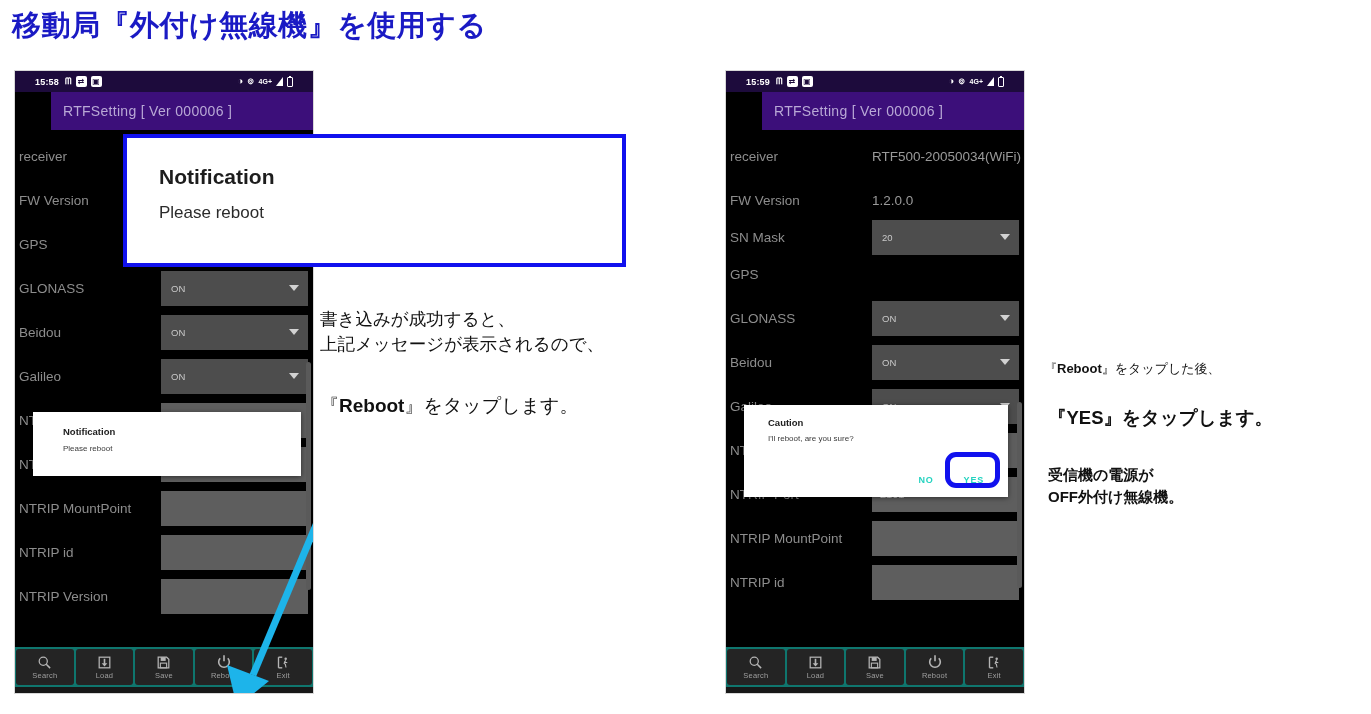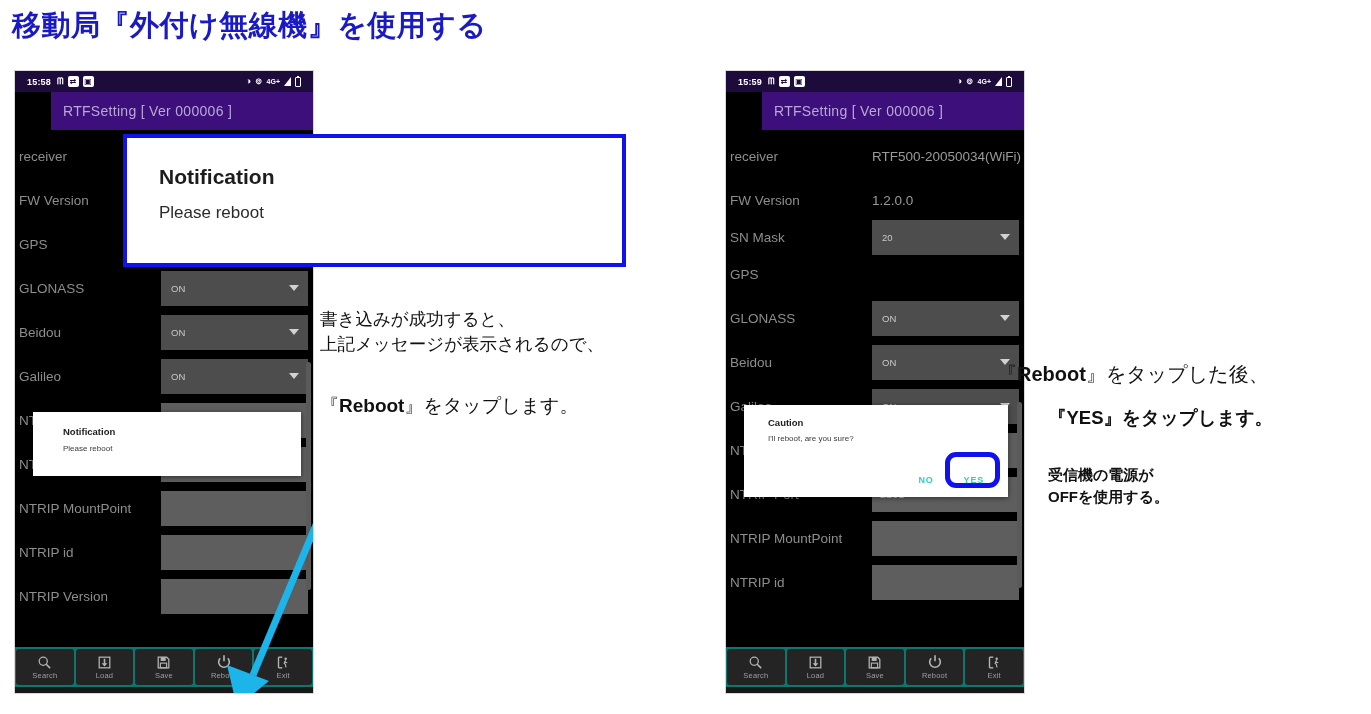--- a/index.html
+++ b/index.html
@@ -29,21 +29,21 @@
   }
   #phone-left  { left: 14px;  top: 70px; }
   #phone-right { left: 725px; top: 70px; }
 
   
   .statusbar {
     position: relative; height: 21px; width: 100%;
     background: #1d0b3c;
     color: #ffffff;
     display: flex; align-items: center;
-    padding: 0 12px;
+    padding: 0 20px;
     font-size: 9px; font-weight: bold;
   }
   .sb-clock { letter-spacing: .2px; }
   .sb-left-icons { display: flex; align-items: center; gap: 4px; margin-left: 6px; }
   .sb-spacer { flex: 1; }
   .sb-right-icons { display: flex; align-items: center; gap: 4px; }
   .sb-ic { font-size: 9px; line-height: 1; color: #fff; }
   .sb-chip {
     display: inline-flex; align-items: center; justify-content: center;
     background: #ffffff; color: #1d0b3c;
@@ -210,21 +210,21 @@
     position: absolute;
     color: #111111;
     font-family: "Liberation Serif", "DejaVu Serif", serif;
     line-height: 1.45;
     white-space: pre-line;
   }
   #anno-mid-1 { left: 320px; top: 307px; font-size: 17.5px; }
   #anno-mid-2 { left: 320px; top: 392px; font-size: 19px; }
   #anno-mid-2 b { font-family: "Liberation Sans", sans-serif; font-size: 19px; }
 
-  #anno-right-1 { left: 997px; top: 360px; font-size: 20px; }
+  #anno-right-1 { left: 1044px; top: 360px; font-size: 13px; }
   #anno-right-1 b { font-family: "Liberation Sans", sans-serif; }
   #anno-right-2 { left: 1048px; top: 405px; font-size: 18.5px; font-weight: bold; }
   #anno-right-2 b { font-family: "Liberation Sans", sans-serif; }
   #anno-right-3 {
     left: 1048px; top: 465px; font-size: 15px; font-weight: bold;
     line-height: 1.4;
   }
   #anno-right-3 b { font-family: "Liberation Sans", sans-serif; }
 </style>
 </head>
@@ -531,15 +531,15 @@
     <div class="ov-title">Notification</div>
     <div class="ov-msg">Please reboot</div>
   </div>
 
   <div class="anno" id="anno-mid-1">書き込みが成功すると、
 上記メッセージが表示されるので、</div>
   <div class="anno" id="anno-mid-2"><span>『</span><b>Reboot</b><span>』をタップします。</span></div>
 
   <div class="anno" id="anno-right-1"><span>『</span><b>Reboot</b><span>』をタップした後、</span></div>
   <div class="anno" id="anno-right-2"><span>『</span><b>YES</b><span>』をタップします。</span></div>
-  <div class="anno" id="anno-right-3"><span>受信機の電源が</span><br><b>OFF</b><span>を使用する。</span></div>
+  <div class="anno" id="anno-right-3"><span>受信機の電源が</span><br><b>OFF</b><span>外付け無線機。</span></div>
 
 </div>
 
 </body></html>

